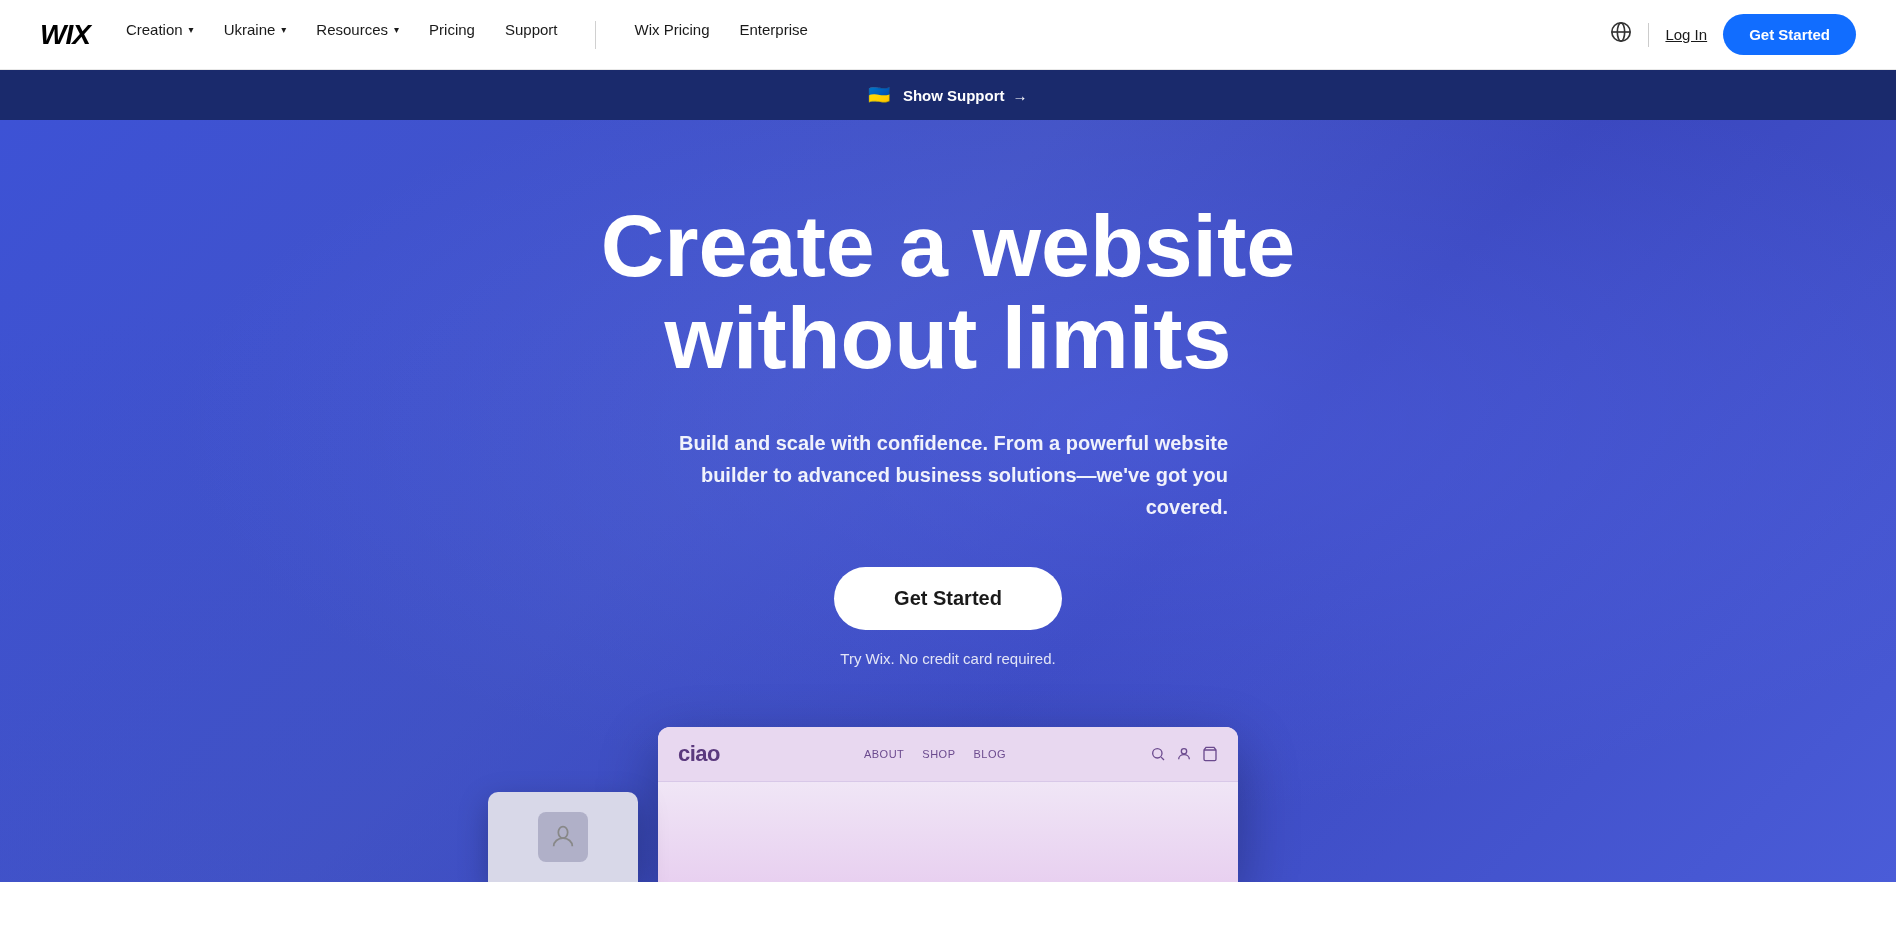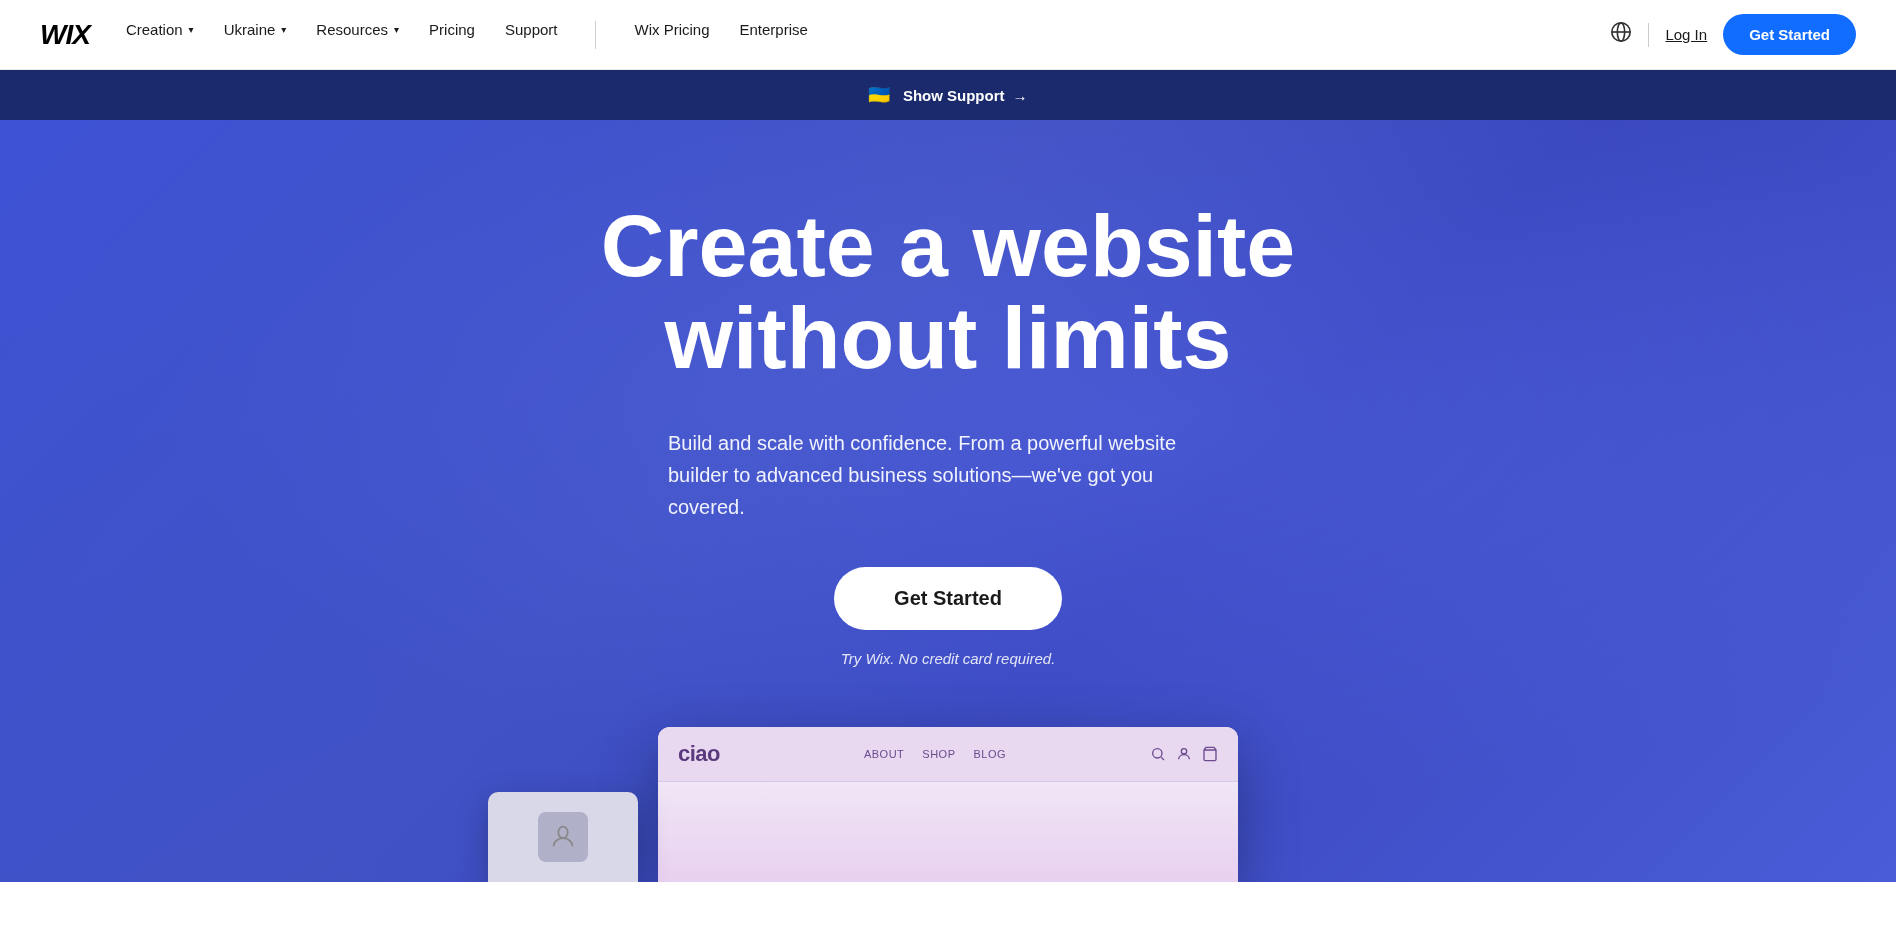--- a/index.html
+++ b/index.html
@@ -158,26 +158,27 @@
       line-height: 1.05;
       max-width: 900px;
       margin-bottom: 42px;
       position: relative;
       z-index: 2;
     }
 
     .hero-subtitle {
       color: rgba(255, 255, 255, 0.92);
       font-size: 20px;
-      text-align: left;
+      text-align: right;
       max-width: 560px;
       line-height: 1.6;
       margin-bottom: 44px;
       position: relative;
       z-index: 2;
+      font-weight: bold;
     }
 
     .btn-get-started-hero {
       background: #ffffff;
       color: #1a1a1a;
       border: none;
       padding: 20px 60px;
       border-radius: 50px;
       font-size: 20px;
       font-weight: 600;
@@ -186,21 +187,20 @@
       position: relative;
       z-index: 2;
     }
 
     .hero-no-cc {
       color: rgba(255, 255, 255, 0.85);
       font-size: 15px;
       margin-bottom: 50px;
       position: relative;
       z-index: 2;
-      font-style: italic;
     }
 
     
     .hero-mockup-container {
       position: relative;
       z-index: 2;
       width: 640px;
       display: flex;
       justify-content: center;
       margin-top: 10px;

